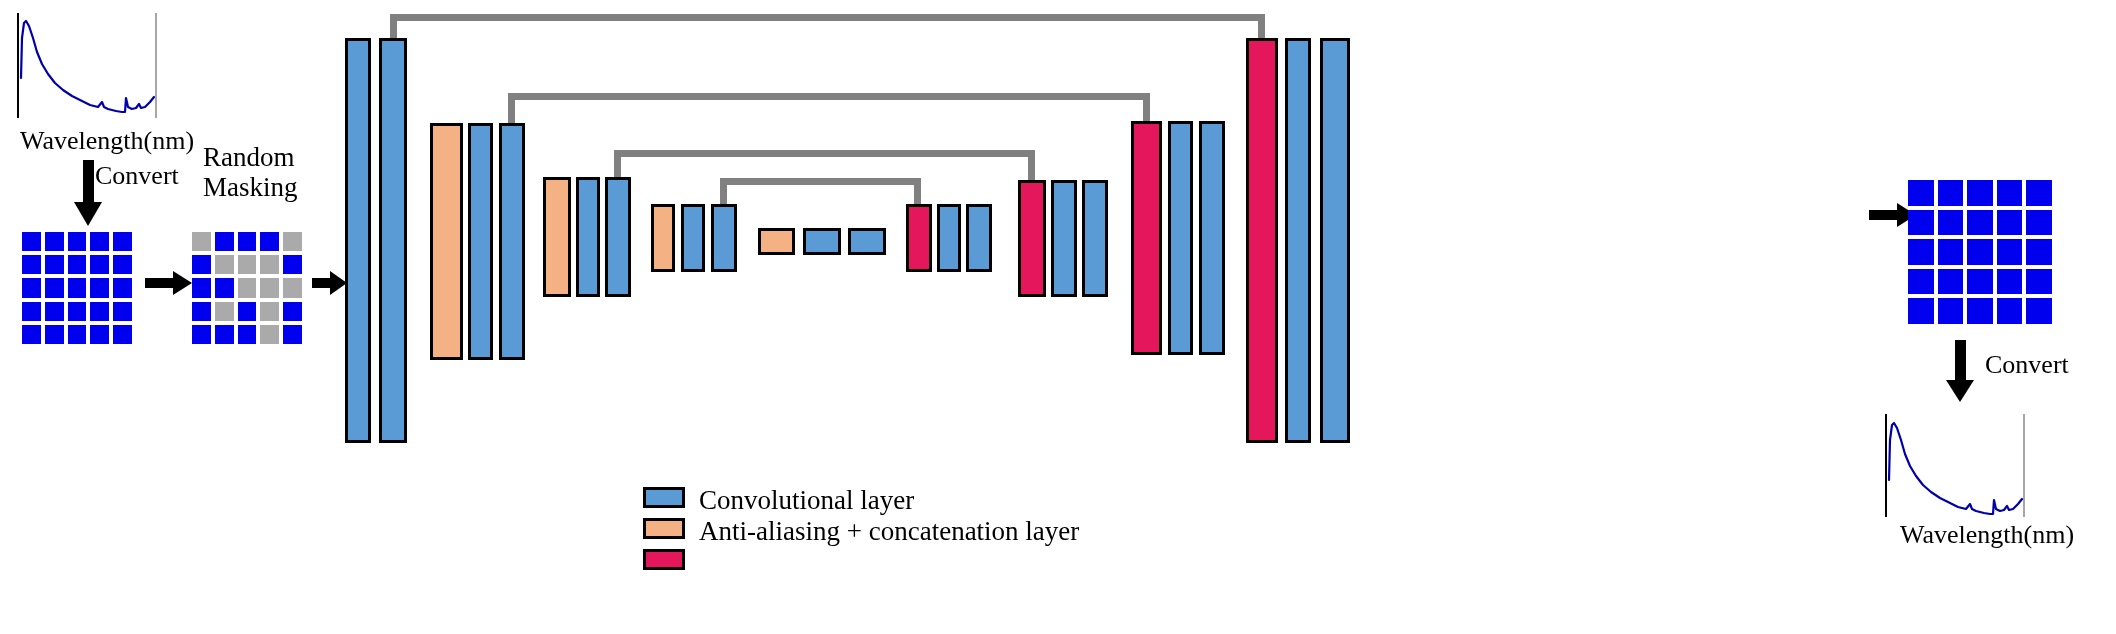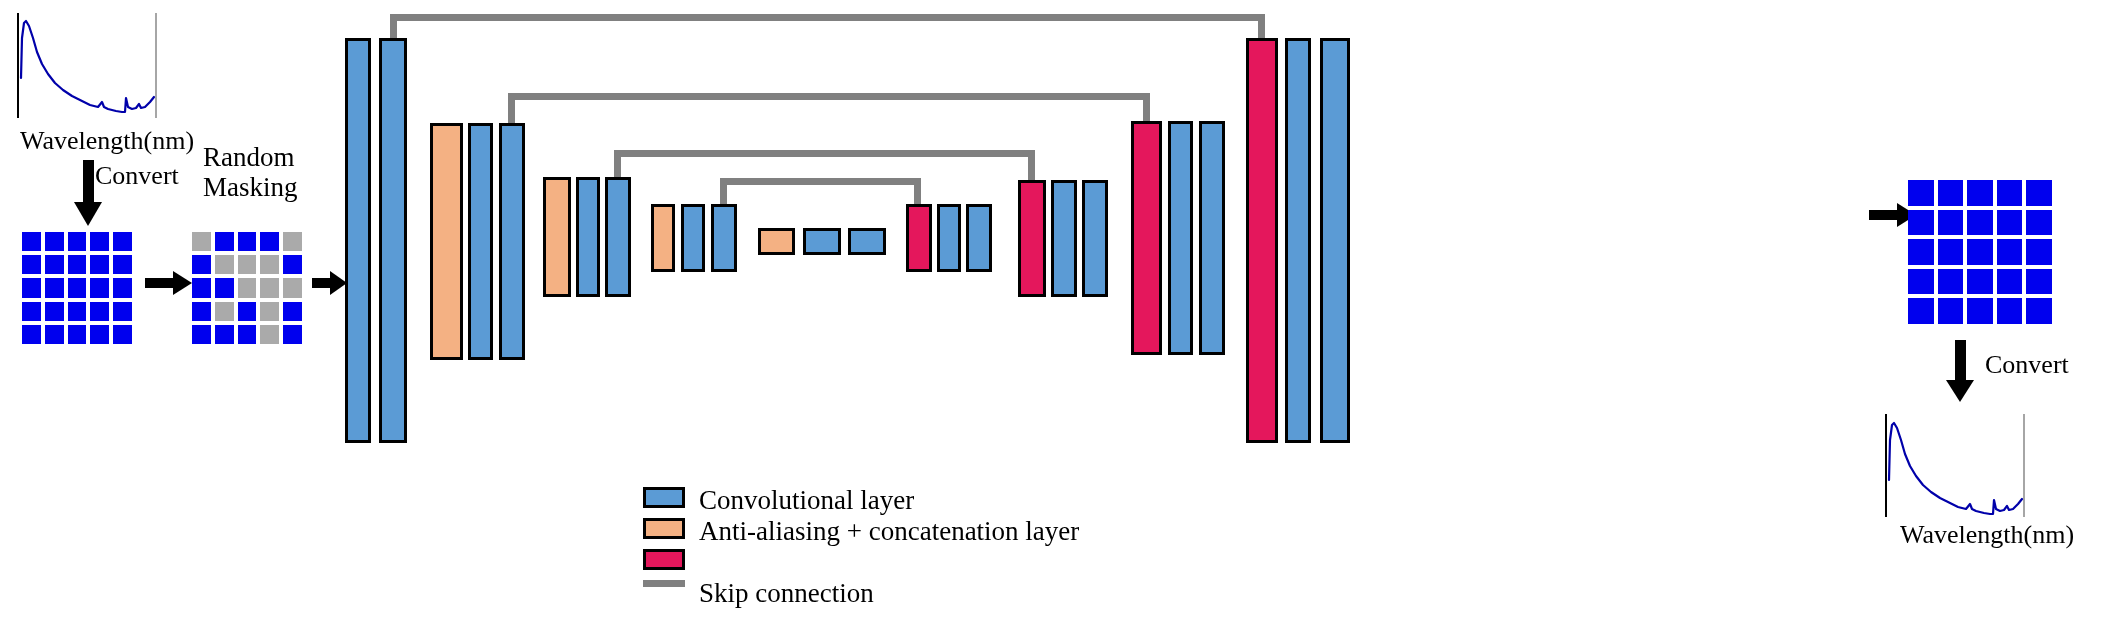--- a/index.html
+++ b/index.html
@@ -194,24 +194,20 @@
       <span class="lgsw conv"></span>
       <span class="lgtx">Convolutional layer</span>
     </div>
     <div class="lgrow">
       <span class="lgsw down"></span>
       <span class="lgtx">Anti-aliasing + concatenation layer</span>
     </div>
     <div class="lgrow">
       <span class="lgsw up"></span>
     </div>
-    <div class="lgrow">
-      <span class="lgline"></span>
-      <span class="lgtx">Skip connection</span>
-    </div>
   </div>
 
   <div class="arrow" style="left:1869px;top:200px;">
     <svg width="48" height="30" viewBox="0 0 48 30">
       <rect x="0" y="10" width="32" height="10" fill="#000"></rect>
       <polygon points="28,3 28,27 47,15" fill="#000"></polygon>
     </svg>
   </div>
 
   <div class="grid" style="left:1908px;top:180px;width:144px;height:144px;">

